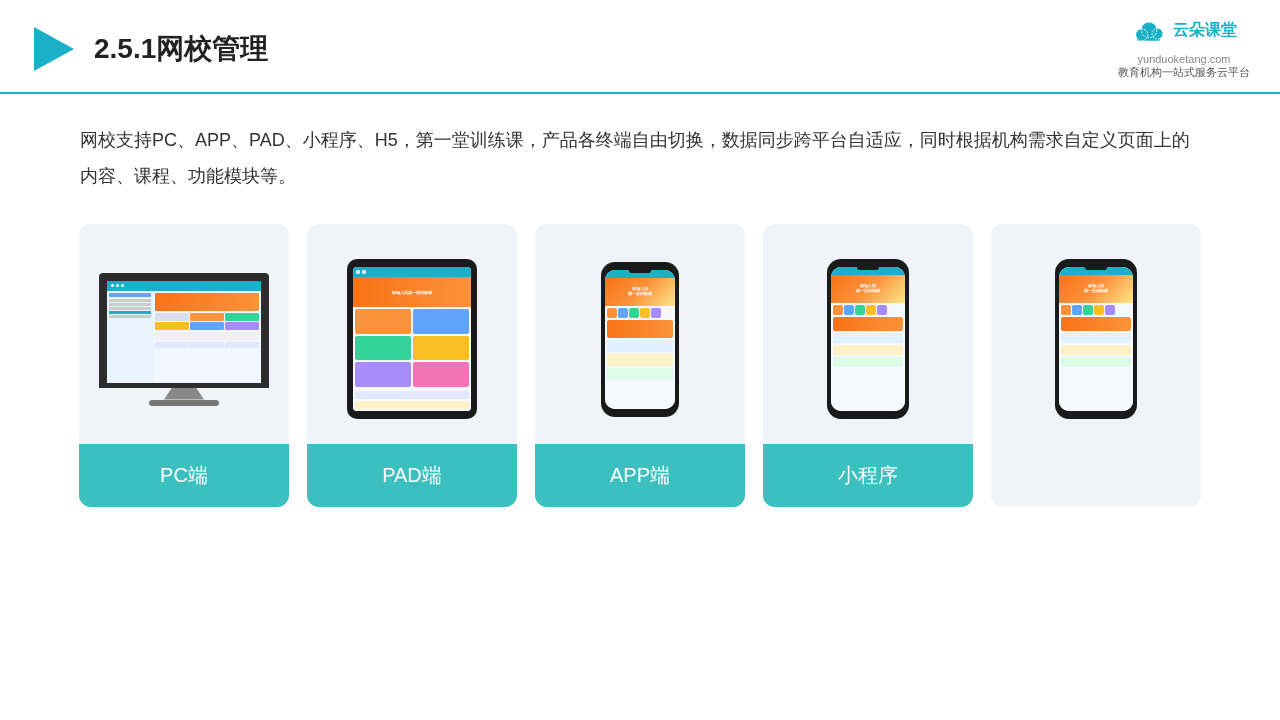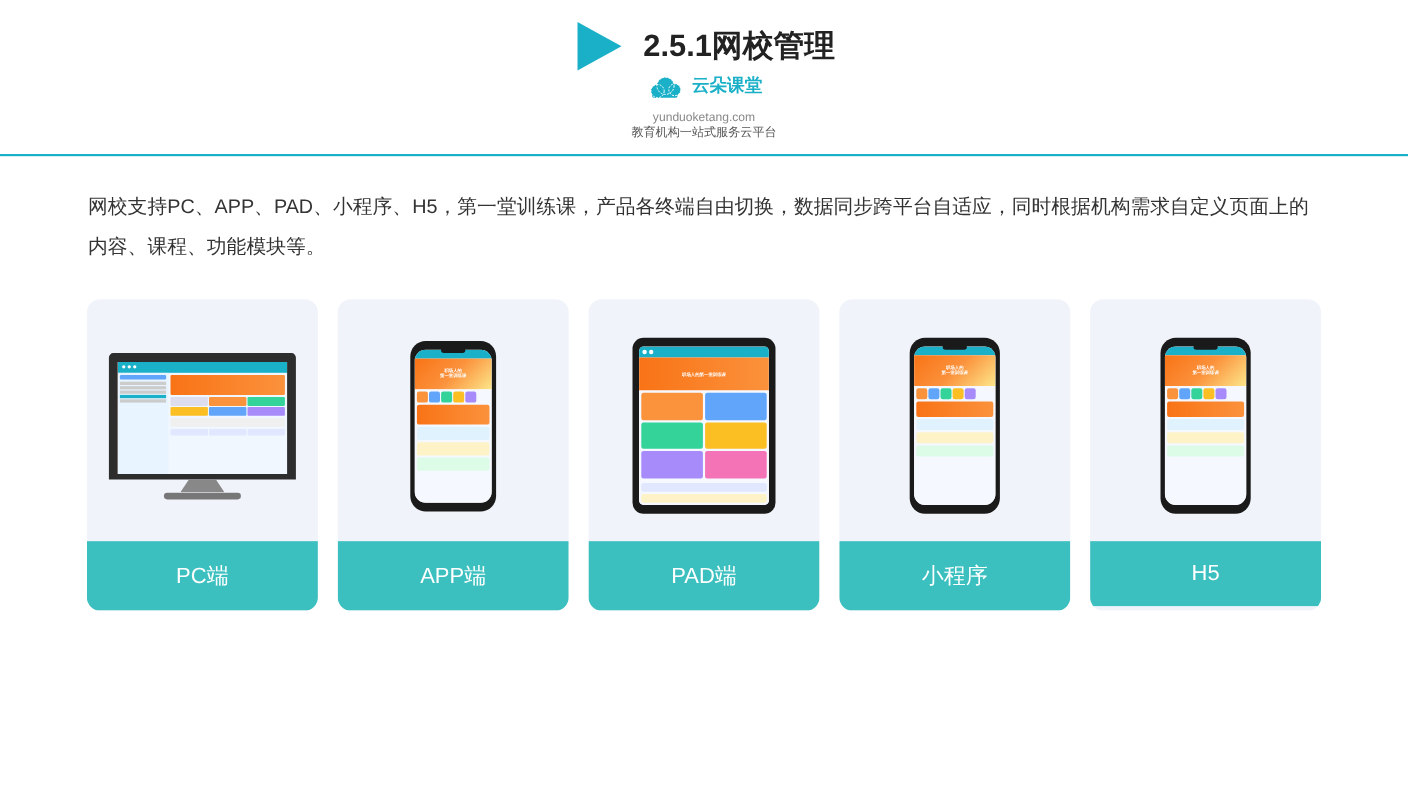--- a/index.html
+++ b/index.html
@@ -11,21 +11,20 @@
       overflow: hidden;
     }
 
     
     .header {
       display: flex;
       align-items: center;
       justify-content: space-between;
       padding: 18px 30px 12px 30px;
       border-bottom: 2px solid #1ab0c8;
-      flex-direction: column;
     }
     .header-left {
       display: flex;
       align-items: center;
       gap: 16px;
     }
     .play-icon {
       width: 48px;
       height: 48px;
     }
@@ -373,20 +372,49 @@
         </div>
         <div class="monitor-stand"></div>
         <div class="monitor-base"></div>
       </div>
     </div>
     <div class="card-label">PC端</div>
   </div>
 
   <div class="card">
     <div class="card-image-area">
+      <div class="tablet-mockup">
+        <div class="tablet-screen">
+          <div class="tablet-header">
+            <div style="width:4px;height:4px;border-radius:50%;background:white;"></div>
+            <div style="width:4px;height:4px;border-radius:50%;background:white;"></div>
+          </div>
+          <div style="height:30px;background:linear-gradient(90deg,#f97316,#fb923c);display:flex;align-items:center;justify-content:center;">
+            <span style="font-size:4px;color:white;font-weight:bold;">职场人的第一堂训练课</span>
+          </div>
+          <div class="tablet-content">
+            <div class="tablet-card"></div>
+            <div class="tablet-card blue"></div>
+            <div class="tablet-card green"></div>
+            <div class="tablet-card yellow"></div>
+            <div class="tablet-card" style="background:#a78bfa;"></div>
+            <div class="tablet-card" style="background:#f472b6;"></div>
+          </div>
+          <div style="padding:2px;background:#f5f8ff;">
+            <div style="height:8px;background:#e0e7ff;border-radius:2px;margin-bottom:2px;"></div>
+            <div style="height:8px;background:#fef3c7;border-radius:2px;"></div>
+          </div>
+        </div>
+      </div>
+    </div>
+    <div class="card-label">PAD端</div>
+  </div>
+
+  <div class="card">
+    <div class="card-image-area">
       <div class="phone-mockup">
         <div class="phone-notch"></div>
         <div class="phone-screen">
           <div class="phone-screen-header"></div>
           <div class="phone-screen-banner">
             <div class="phone-banner-text">职场人的<br>第一堂训练课</div>
           </div>
           <div class="phone-screen-content">
             <div class="phone-row">
               <div class="phone-icon-mini orange"></div>
@@ -401,49 +429,20 @@
             <div style="height:12px;background:#dcfce7;border-radius:2px;"></div>
           </div>
         </div>
       </div>
     </div>
     <div class="card-label">APP端</div>
   </div>
 
   <div class="card">
     <div class="card-image-area">
-      <div class="tablet-mockup">
-        <div class="tablet-screen">
-          <div class="tablet-header">
-            <div style="width:4px;height:4px;border-radius:50%;background:white;"></div>
-            <div style="width:4px;height:4px;border-radius:50%;background:white;"></div>
-          </div>
-          <div style="height:30px;background:linear-gradient(90deg,#f97316,#fb923c);display:flex;align-items:center;justify-content:center;">
-            <span style="font-size:4px;color:white;font-weight:bold;">职场人的第一堂训练课</span>
-          </div>
-          <div class="tablet-content">
-            <div class="tablet-card"></div>
-            <div class="tablet-card blue"></div>
-            <div class="tablet-card green"></div>
-            <div class="tablet-card yellow"></div>
-            <div class="tablet-card" style="background:#a78bfa;"></div>
-            <div class="tablet-card" style="background:#f472b6;"></div>
-          </div>
-          <div style="padding:2px;background:#f5f8ff;">
-            <div style="height:8px;background:#e0e7ff;border-radius:2px;margin-bottom:2px;"></div>
-            <div style="height:8px;background:#fef3c7;border-radius:2px;"></div>
-          </div>
-        </div>
-      </div>
-    </div>
-    <div class="card-label">PAD端</div>
-  </div>
-
-  <div class="card">
-    <div class="card-image-area">
       <div class="phone-mockup" style="width:82px;height:160px;">
         <div class="phone-notch"></div>
         <div class="phone-screen">
           <div class="phone-screen-header"></div>
           <div class="phone-screen-banner">
             <div class="phone-banner-text">职场人的<br>第一堂训练课</div>
           </div>
           <div class="phone-screen-content">
             <div class="phone-row">
               <div class="phone-icon-mini orange"></div>
@@ -481,16 +480,15 @@
               <div class="phone-icon-mini" style="background:#a78bfa;"></div>
             </div>
             <div style="height:14px;background:linear-gradient(90deg,#f97316,#fb923c);border-radius:2px;margin-bottom:2px;"></div>
             <div style="height:10px;background:#e0f2fe;border-radius:2px;margin-bottom:2px;"></div>
             <div style="height:10px;background:#fef3c7;border-radius:2px;margin-bottom:2px;"></div>
             <div style="height:10px;background:#dcfce7;border-radius:2px;"></div>
           </div>
         </div>
       </div>
     </div>
-    <div class="card-label">H5</div>
   </div>
 
 </div>
 
 </body></html>

